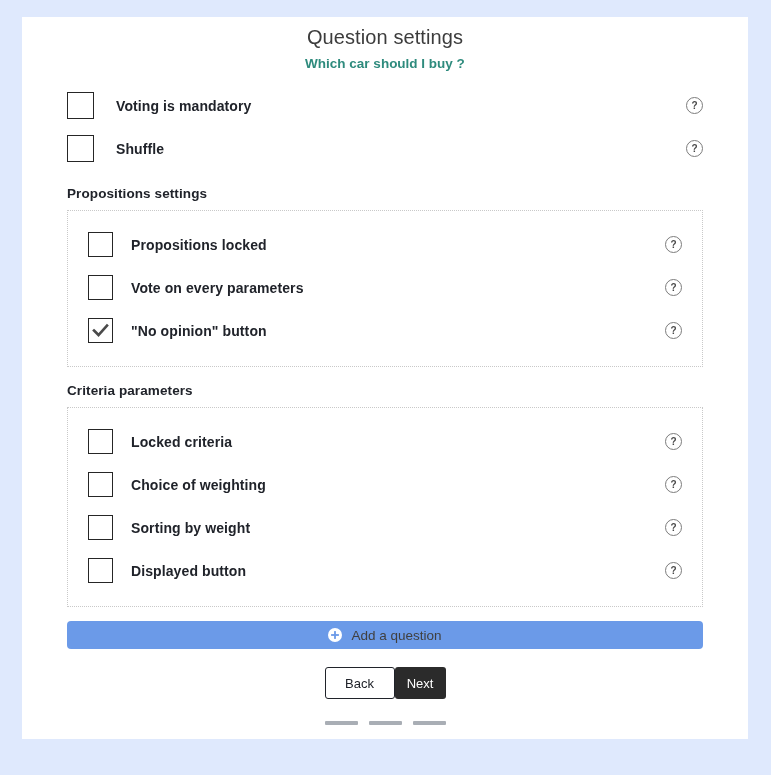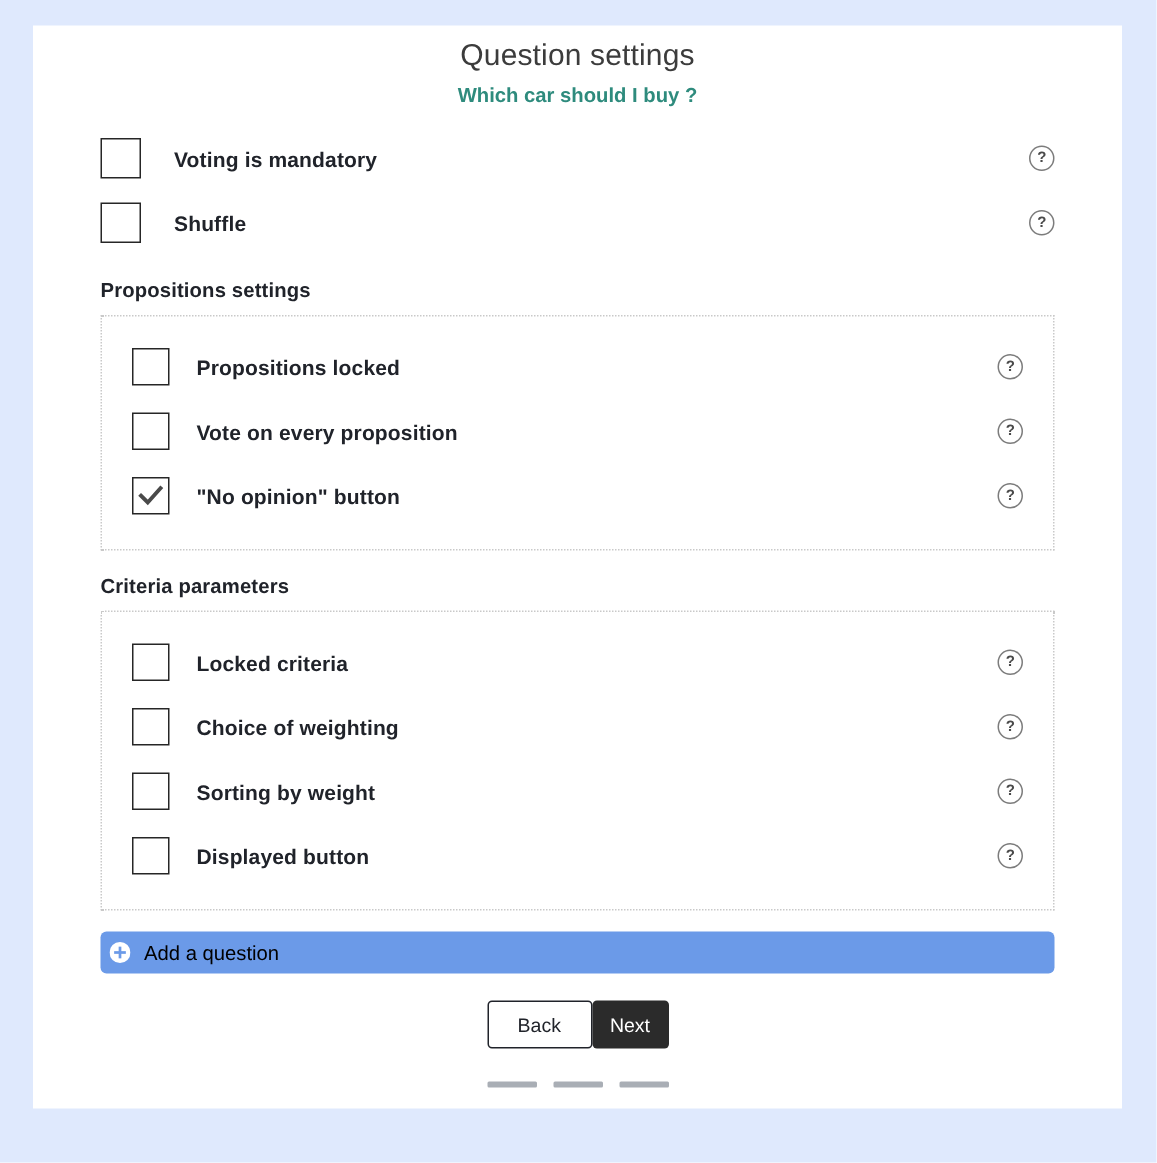--- a/index.html
+++ b/index.html
@@ -125,27 +125,27 @@
   .fieldset .option-row { height: 43px; }
 
   
   .add-btn {
     margin-top: 14px;
     width: 100%;
     height: 28px;
     background: #6b9ae8;
     border: none;
     border-radius: 4px;
-    color: #000000;
+    color: #404040;
     font-family: "Liberation Sans", sans-serif;
     font-size: 13.5px;
     font-weight: 400;
     display: flex;
     align-items: center;
-    justify-content: flex-start;
+    justify-content: center;
     gap: 9px;
     cursor: pointer;
     position: relative;
     z-index: 2;
   }
   .plus-icon {
     width: 14px;
     height: 14px;
     flex: 0 0 auto;
     display: block;
@@ -240,21 +240,21 @@
             
           </span>
           <span class="option-label">Propositions locked</span>
           <span class="help-icon">?</span>
         </div>
 
         <div class="option-row">
           <span class="checkbox">
             
           </span>
-          <span class="option-label">Vote on every proposition</span>
+          <span class="option-label">Vote on every parameters</span>
           <span class="help-icon">?</span>
         </div>
 
         <div class="option-row">
           <span class="checkbox checked">
             <svg class="tick" width="19" height="19" viewBox="0 0 19 19" aria-hidden="true">
               <polyline points="3,9.5 7.5,14 16,4.5" fill="none" stroke="#4a4a4a" stroke-width="2.6" stroke-linecap="square" stroke-linejoin="miter"></polyline>
             </svg>
           </span>
           <span class="option-label">"No opinion" button</span>

